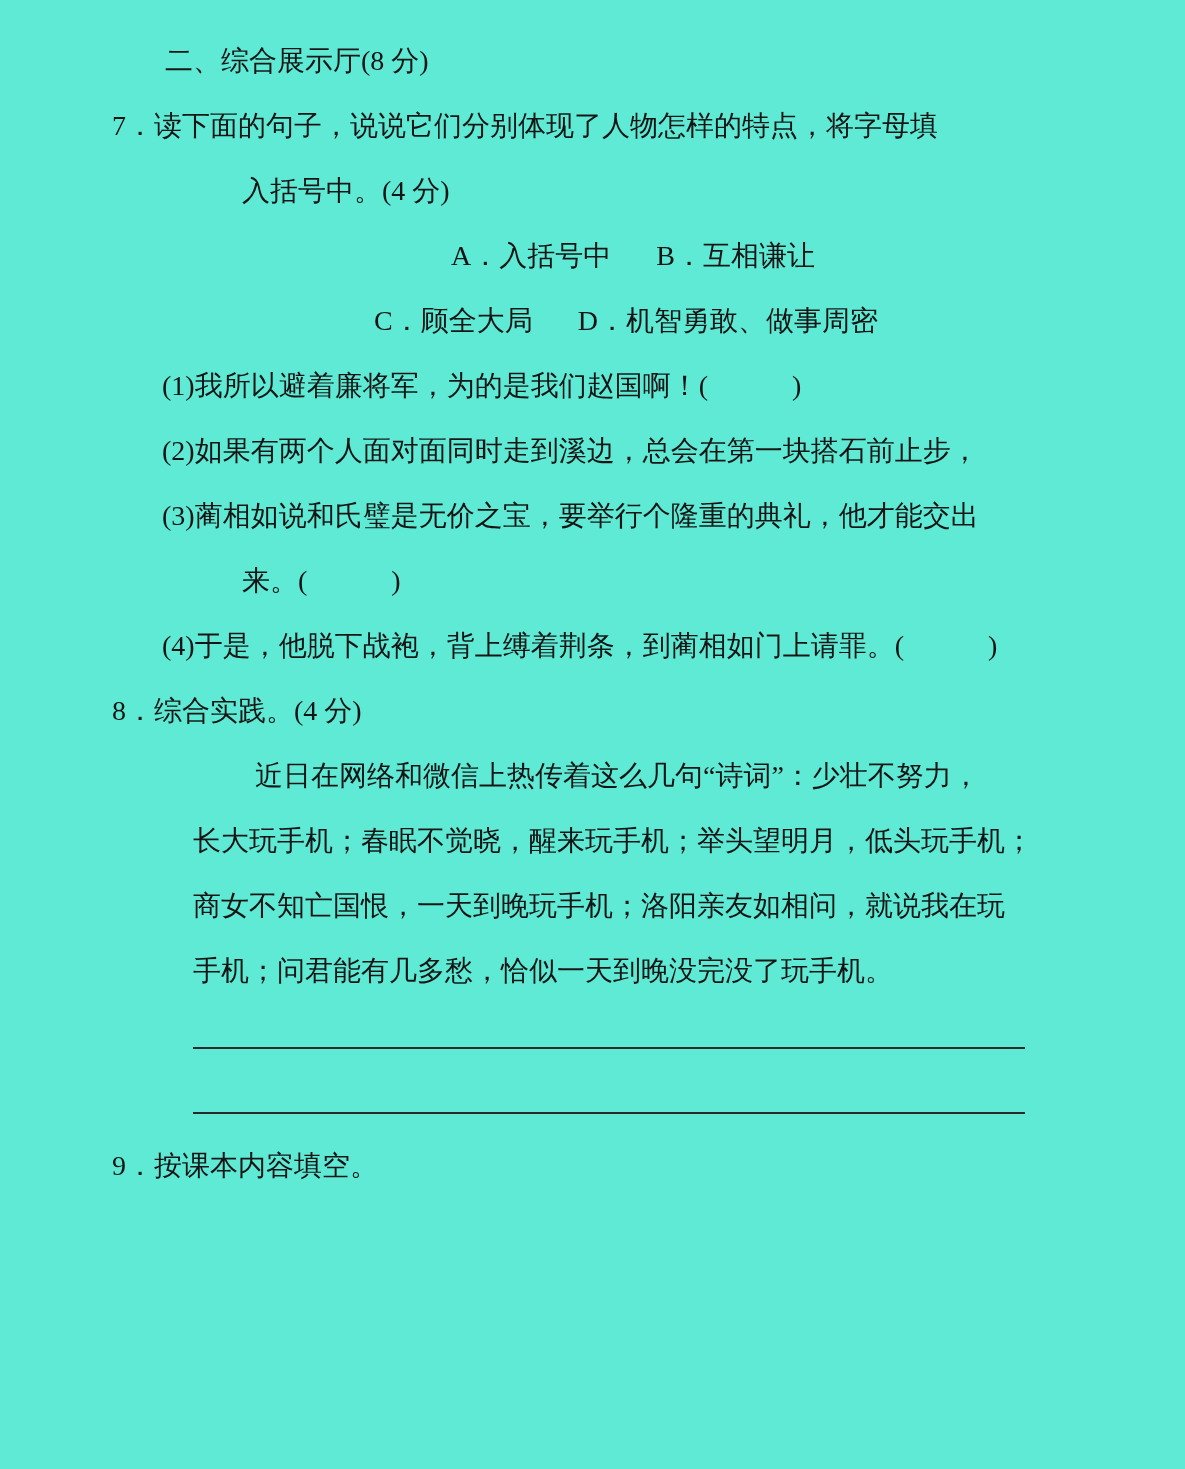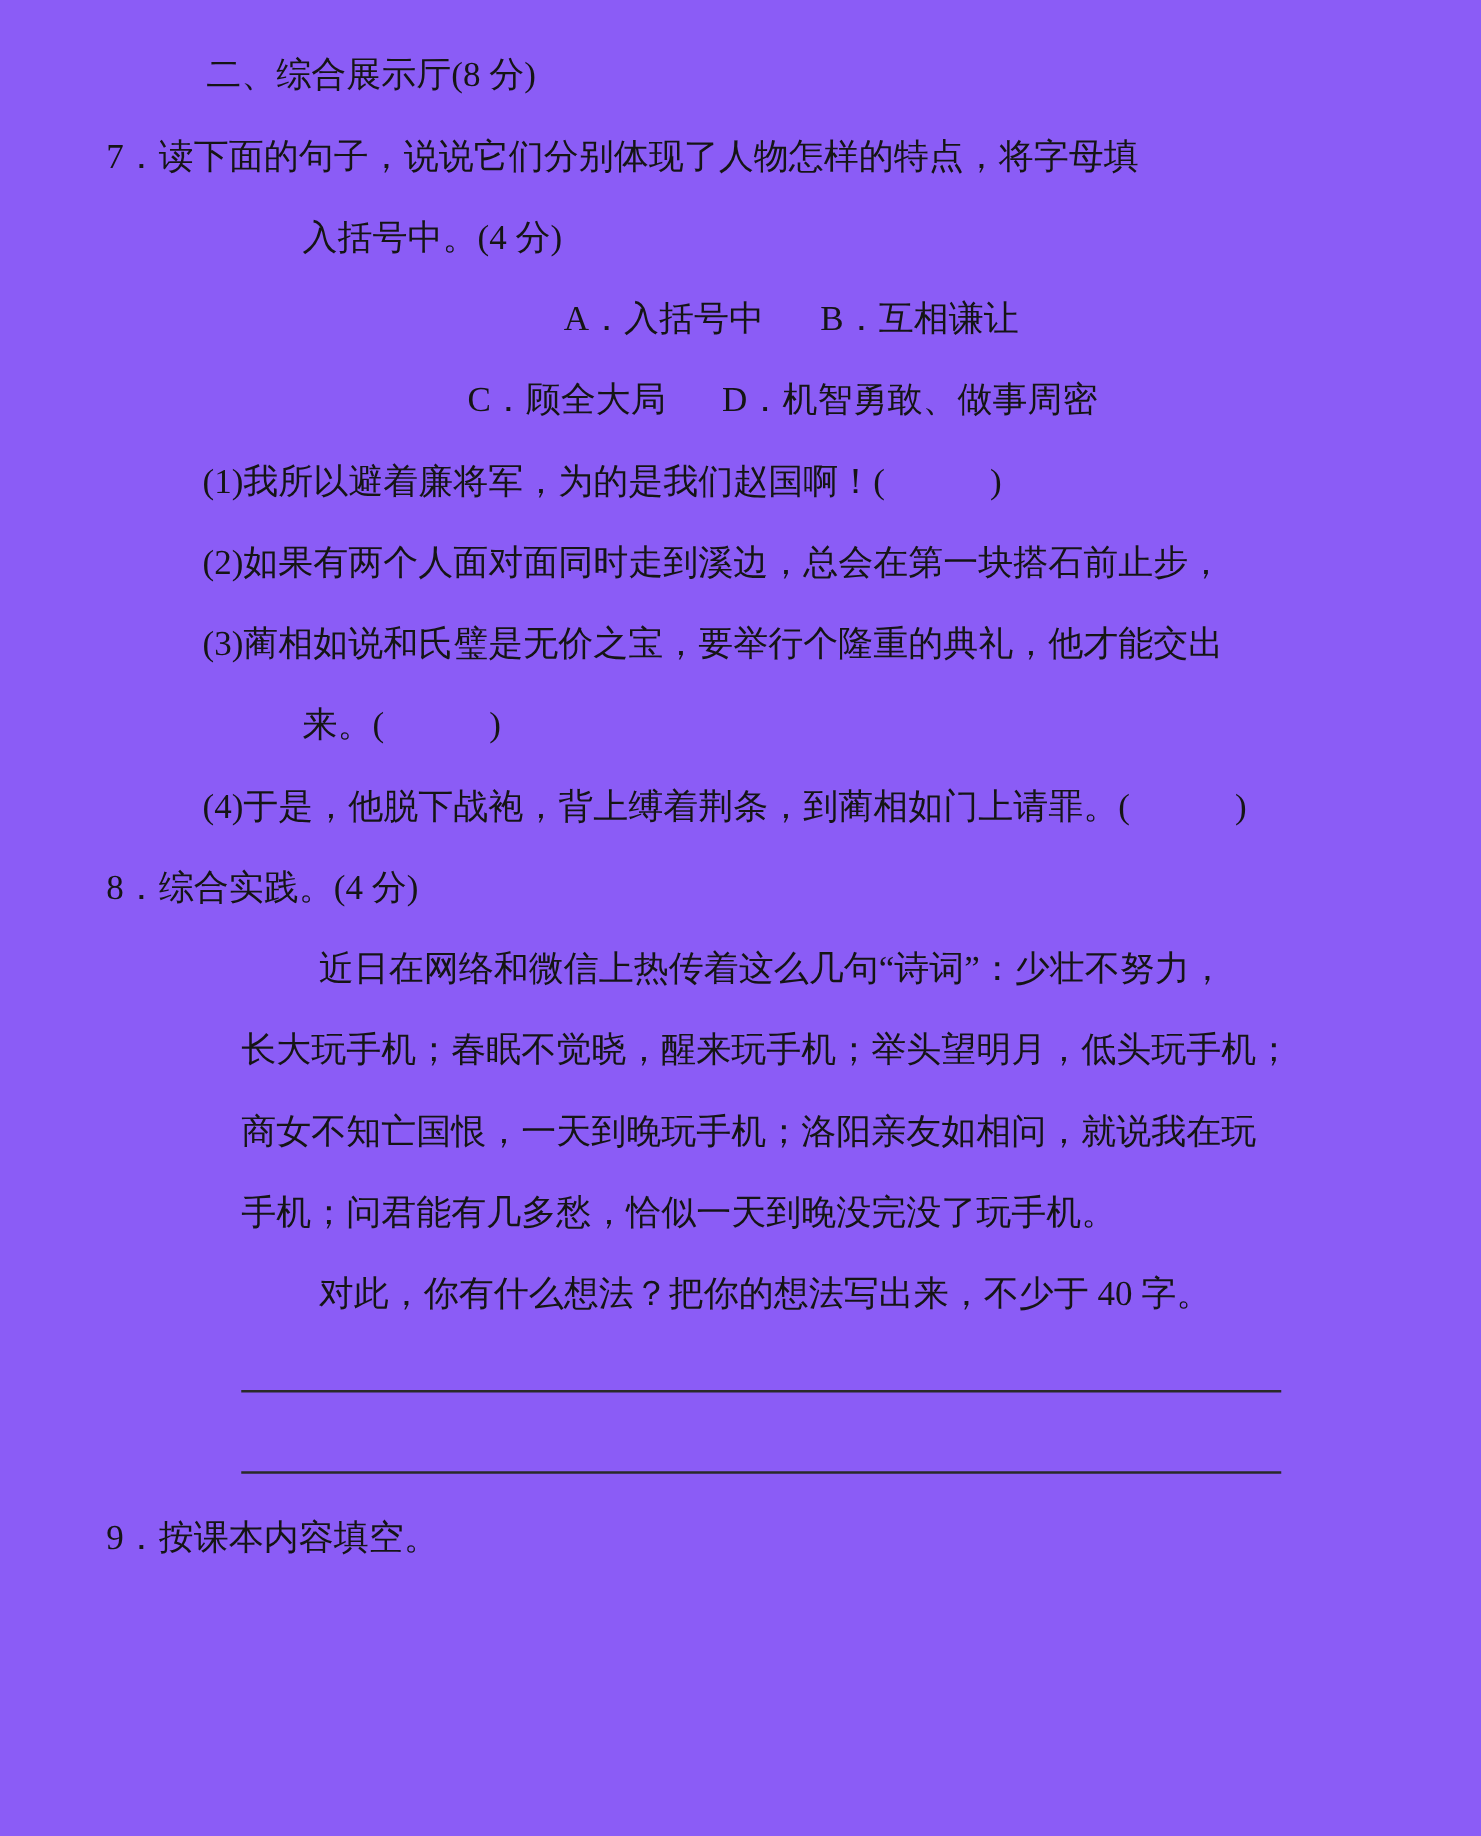--- a/index.html
+++ b/index.html
@@ -1,35 +1,35 @@
 <!DOCTYPE html>
 <html><head>
 <meta charset="utf-8">
 <style>
   html,body{margin:0;padding:0;background:#ffffff;}
   .page{
     position:relative;
     width:1185px;
     height:1469px;
-    background:#8b5cf6;
+    background:#5eead4;
     box-sizing:border-box;
     padding-top:28px;
     overflow:hidden;
     font-family:"Liberation Serif","DejaVu Serif",serif;
     font-size:28px;
     color:#151515;
   }
   .line{
     height:65px;
     line-height:65px;
     white-space:nowrap;
   }
   
   .ind-sec  {padding-left:165px;}  
-  .ind-num  {padding-left:85px;}  
+  .ind-num  {padding-left:112px;}  
   .ind-item {padding-left:162px;}  
   .ind-cont {padding-left:210px;margin-left:32px;}  
   .ind-para {padding-left:193px;}  
   .ind-first{padding-left:255px;}  
   .row-ab{padding-left:451px;}
   .row-cd{padding-left:374px;}
   .opt{display:inline-block;}
   .opt + .opt{margin-left:45px;}
   .slot{position:relative;}
   .rule{
@@ -58,21 +58,20 @@
   <div class="line ind-item">(2)如果有两个人面对面同时走到溪边，总会在第一块搭石前止步，</div>
   <div class="line ind-item">(3)蔺相如说和氏璧是无价之宝，要举行个隆重的典礼，他才能交出</div>
   <div class="line ind-cont">来。(　　　)</div>
   <div class="line ind-item">(4)于是，他脱下战袍，背上缚着荆条，到蔺相如门上请罪。(　　　)</div>
 
   <div class="line ind-num">8．综合实践。(4 分)</div>
   <div class="line ind-first">近日在网络和微信上热传着这么几句“诗词”：少壮不努力，</div>
   <div class="line ind-para">长大玩手机；春眠不觉晓，醒来玩手机；举头望明月，低头玩手机；</div>
   <div class="line ind-para">商女不知亡国恨，一天到晚玩手机；洛阳亲友如相问，就说我在玩</div>
   <div class="line ind-para">手机；问君能有几多愁，恰似一天到晚没完没了玩手机。</div>
-  <div class="line ind-first">对此，你有什么想法？把你的想法写出来，不少于 40 字。</div>
 
   <div class="line slot">
       <div class="rule"></div>
     </div>
   <div class="line slot">
       <div class="rule"></div>
     </div>
 
   <div class="line ind-num">9．按课本内容填空。</div>
 

